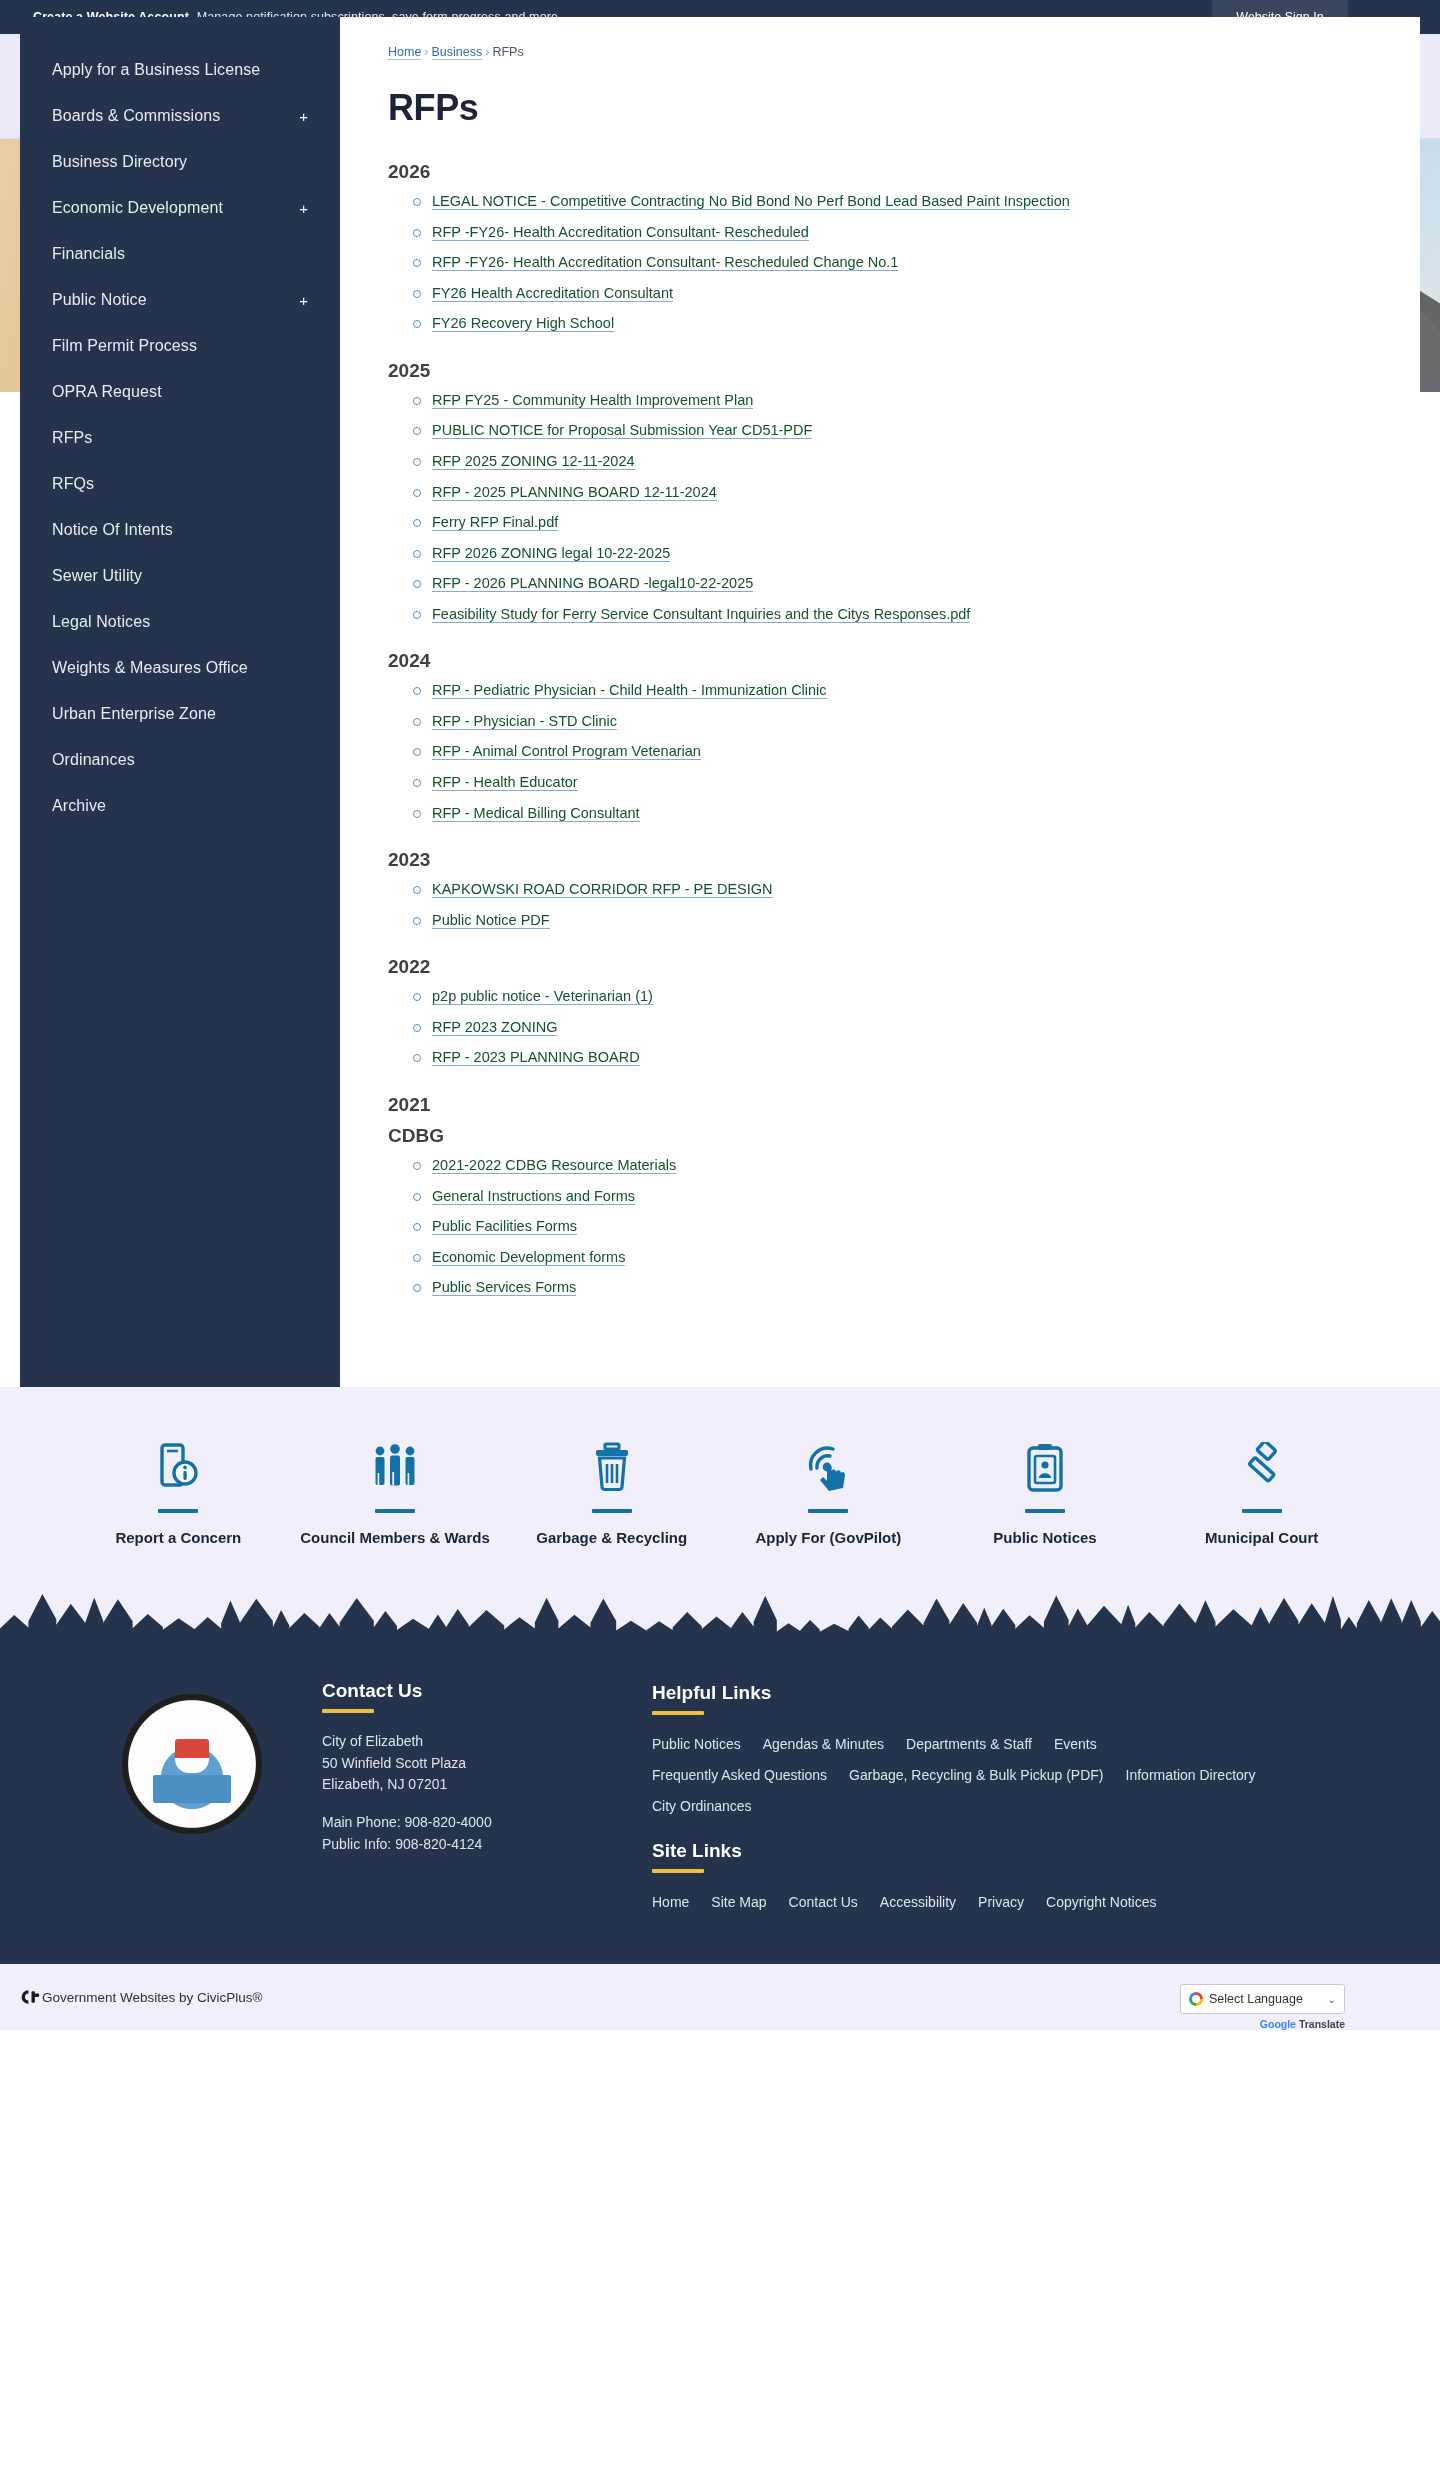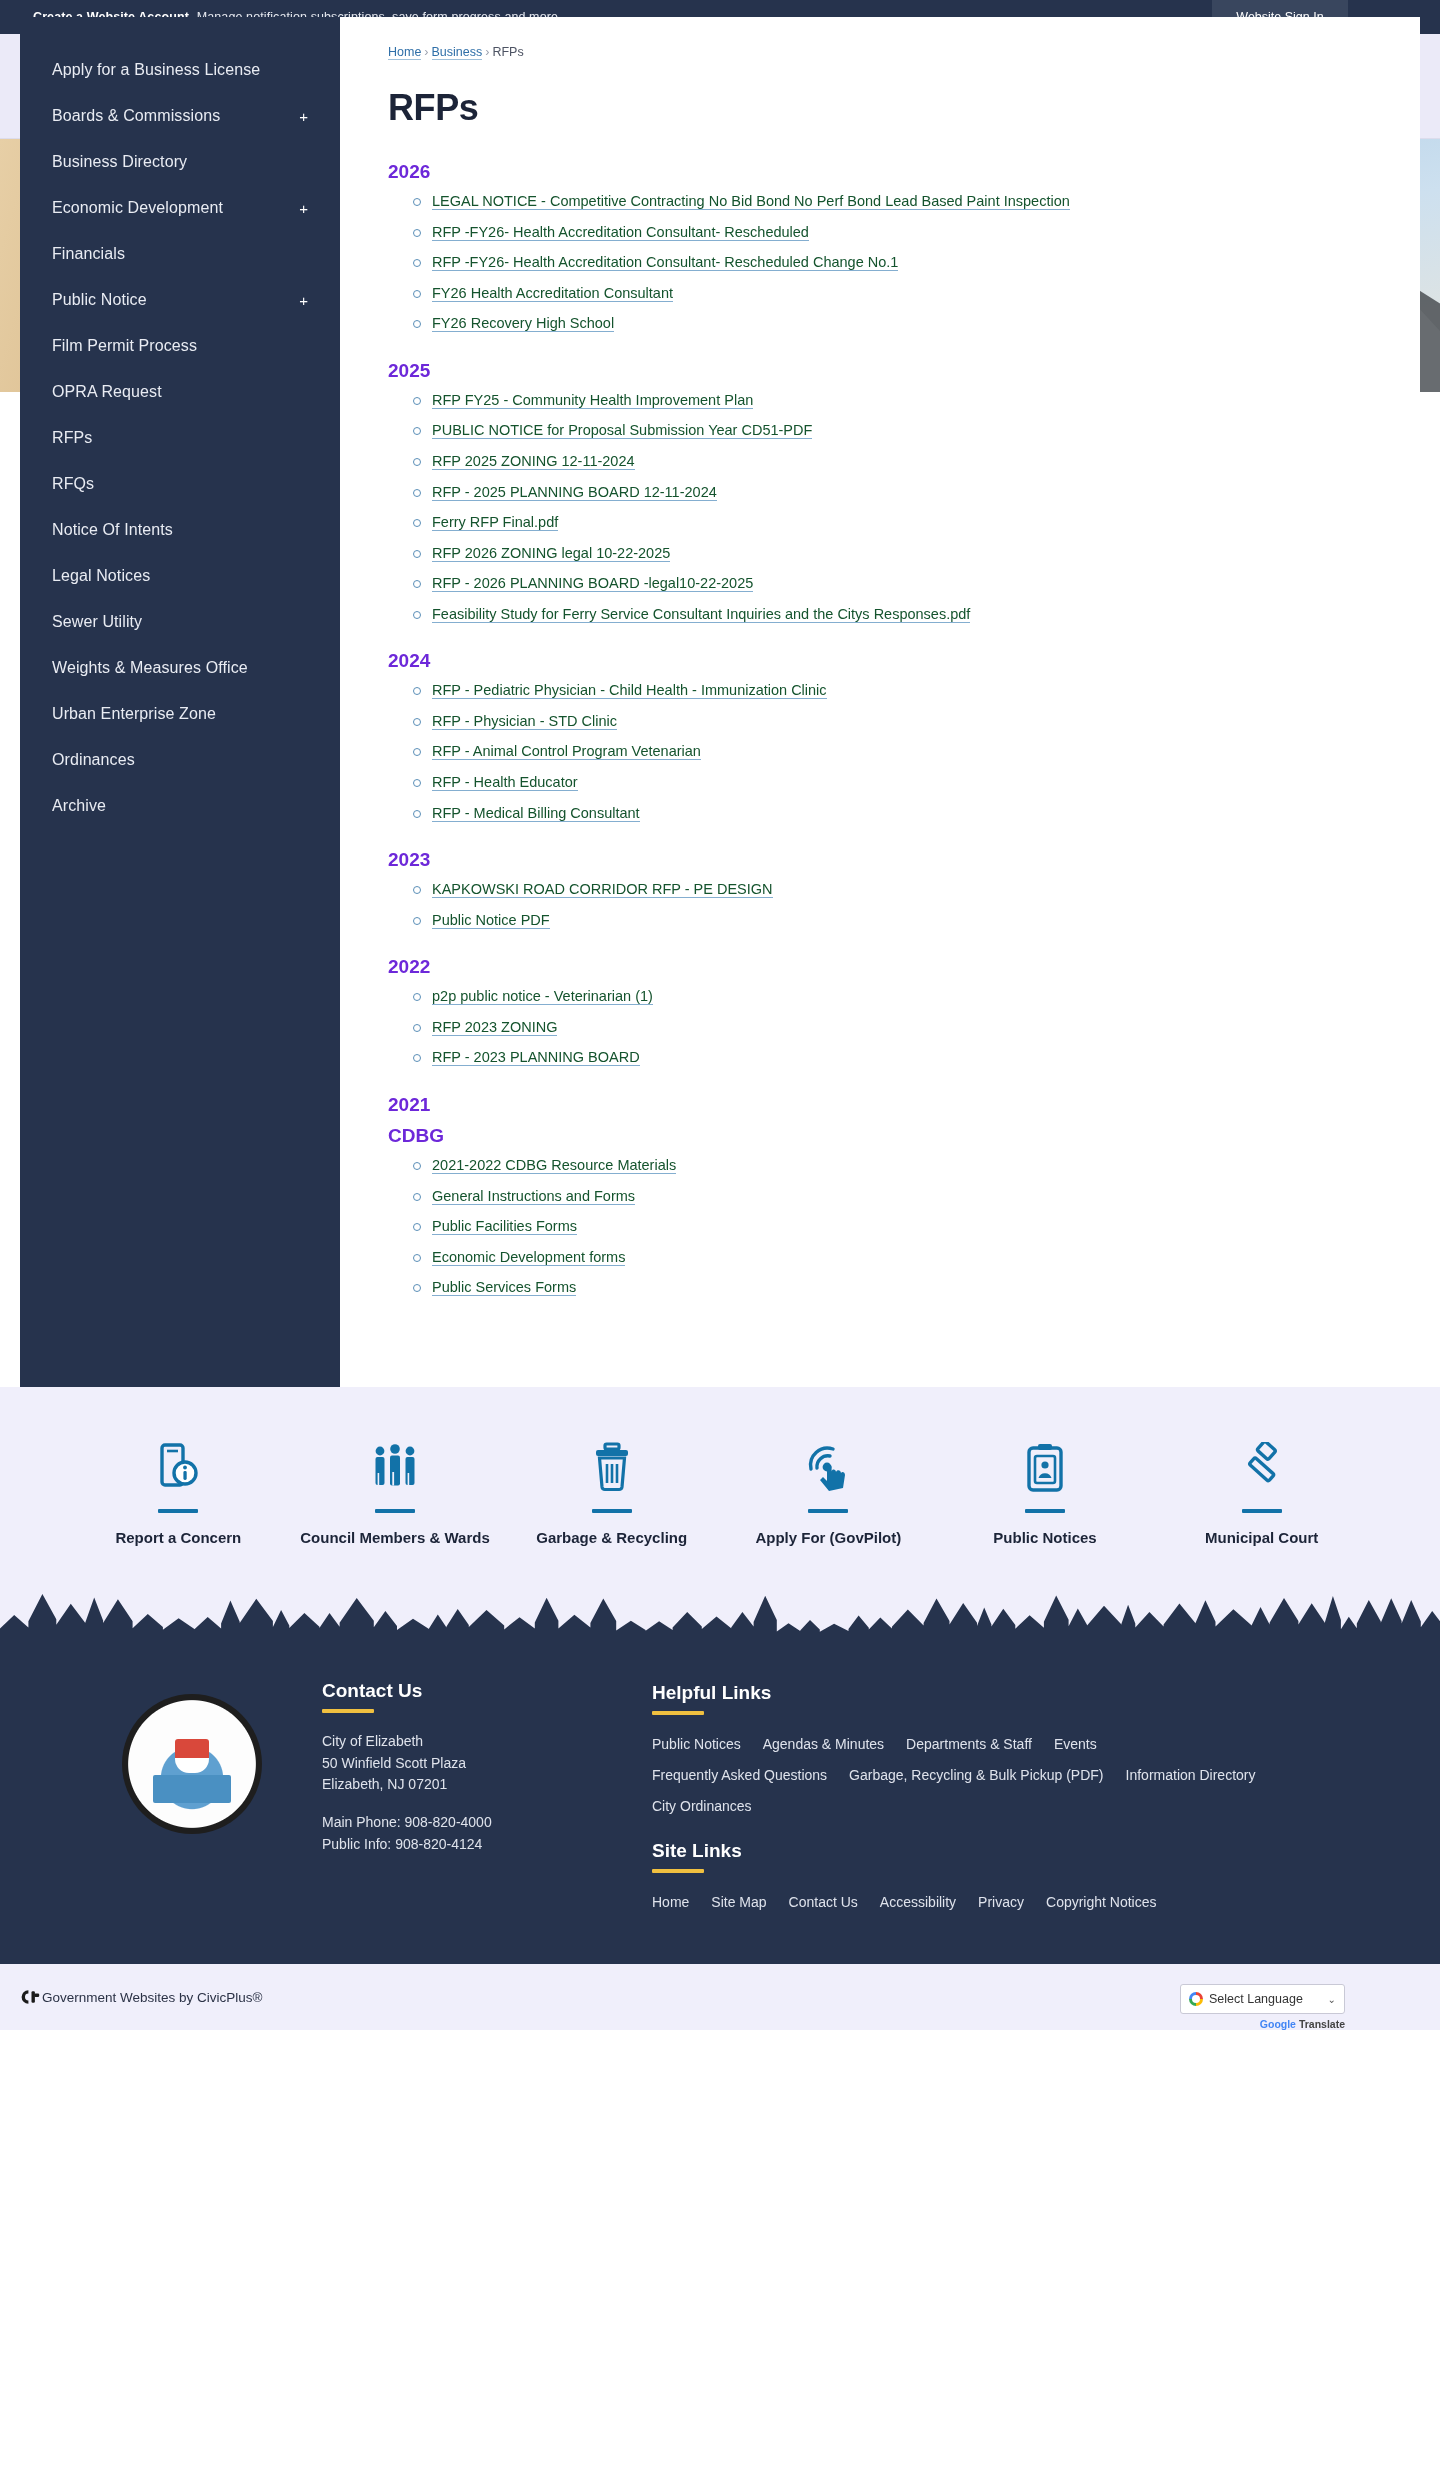--- a/index.html
+++ b/index.html
@@ -255,21 +255,21 @@
   .breadcrumb .cur { color: #4d5363; }
   .page-title {
     font-size: 36px;
     color: #1c2438;
     font-weight: 700;
     letter-spacing: -.4px;
     margin-bottom: 32px;
   }
   .year-head {
     font-size: 19px;
-    color: #6d28d9;
+    color: #404040;
     font-weight: 700;
     margin: 0 0 9px;
   }
   .group { margin-bottom: 26px; }
   .group.tight { margin-bottom: 6px; }
   ul.links { list-style: none; margin: 0 0 0 22px; }
   ul.links li {
     position: relative;
     padding: 0 0 0 22px;
     margin-bottom: 11px;
@@ -556,24 +556,24 @@
         <div class="side-item">
           <span>RFPs</span>
         </div>
         <div class="side-item">
           <span>RFQs</span>
         </div>
         <div class="side-item">
           <span>Notice Of Intents</span>
         </div>
         <div class="side-item">
+          <span>Sewer Utility</span>
+        </div>
+        <div class="side-item">
           <span>Legal Notices</span>
-        </div>
-        <div class="side-item">
-          <span>Sewer Utility</span>
         </div>
         <div class="side-item">
           <span>Weights &amp; Measures Office</span>
         </div>
         <div class="side-item">
           <span>Urban Enterprise Zone</span>
         </div>
         <div class="side-item">
           <span>Ordinances</span>
         </div>

